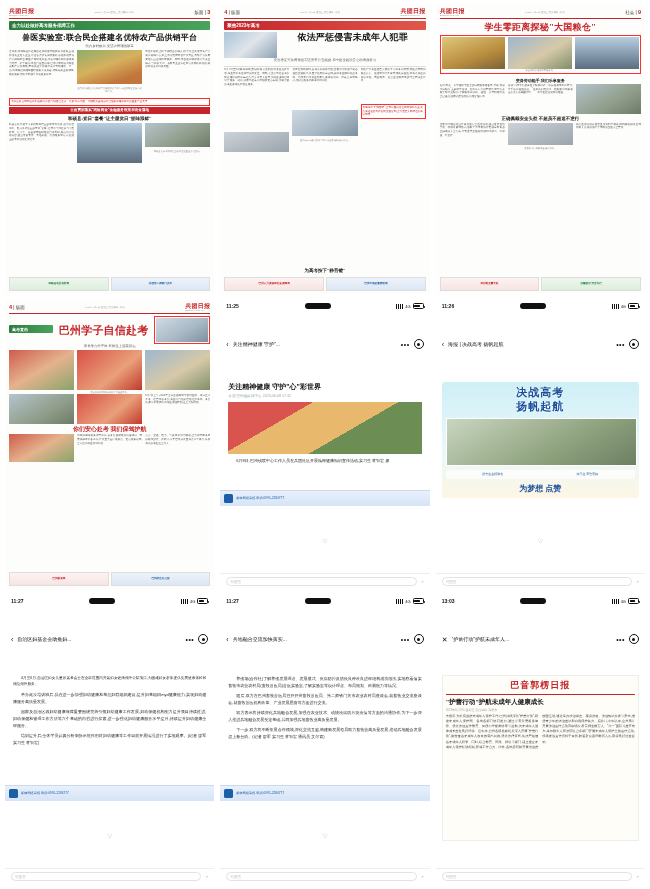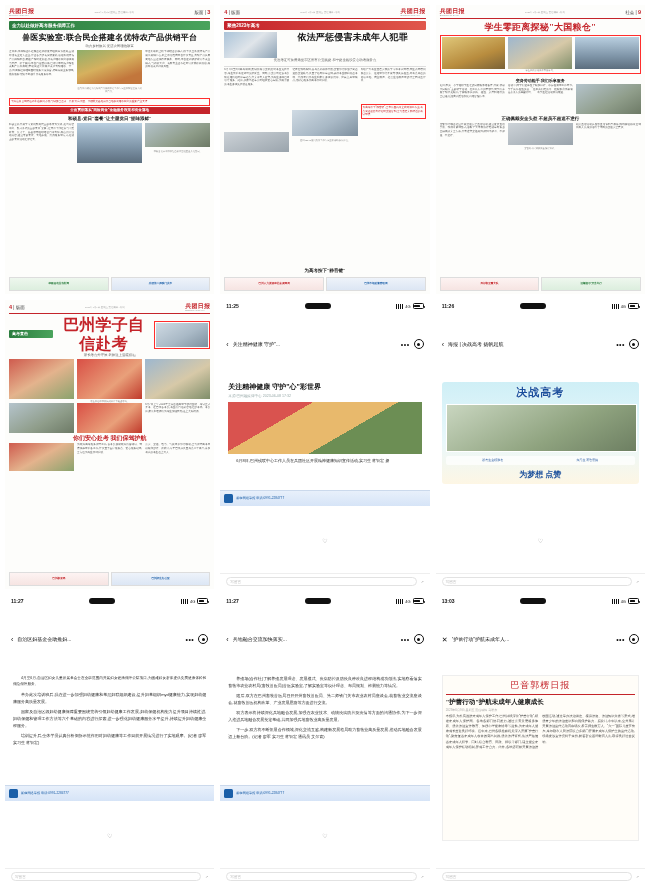--- a/index.html
+++ b/index.html
@@ -278,21 +278,21 @@
   }
   .poster-img { width:100%; height:46px; margin:4px 0; background:linear-gradient(150deg,#c9d6c0,#8fa37f 60%,#6d7f62); border:1.5px solid #fff;}
   .poster-strip { height:9px; background:rgba(255,255,255,0.7); border-radius:2px; display:flex; align-items:center; justify-content:space-around; font-size:3px;color:#1b4f9c;}
   .poster-foot { text-align:center; font-family:"Liberation Serif",serif; font-weight:bold; color:#1b4f9c; font-size:8px; margin-top:4px;}
 
   
   .np-in-ph {
     margin: 0 6px; border:0.5px solid #eee; padding:3px; box-sizing:border-box;
     background:#fffdf8; flex:1; overflow:hidden;
   }
-  .npp-logo { color:#c4242a;font-family:"Liberation Serif",serif;font-weight:normal;font-size:9px;text-align:center;letter-spacing:1px;}
+  .npp-logo { color:#c4242a;font-family:"Liberation Serif",serif;font-weight:bold;font-size:9px;text-align:center;letter-spacing:1px;}
   .npp-rule { height:1px;background:#c4242a;margin:1.5px 0 3px;}
   .npp-head { font-family:"Liberation Serif",serif;font-weight:bold;font-size:6.5px;color:#111;line-height:1.3;text-align:justify;}
   .npp-meta { font-size:3px;color:#aaa;margin:2px 0;}
   .npp-cols { column-count:2; column-gap:4px; font-size:3.2px;color:#444;line-height:1.6;text-align:justify;word-break:break-all;}
 </style>
 </head>
 <body>
 
 <div class="grid">
 
@@ -456,21 +456,21 @@
         <div class="np-logoblock">
           <span class="np-logo">兵团日报</span>
           <span class="np-logosub">BINGTUAN DAILY</span>
         </div>
       </div>
       <div class="np-cols" style="flex:0 0 auto;align-items:center">
         <div class="np-col" style="flex:0 0 22%">
           <div class="np-sectionbar" style="font-size:4px">高考直击</div>
         </div>
         <div class="np-col" style="flex:1">
-          <div class="np-headline red" style="font-size:16px;margin:0">巴州学子自信赴考</div>
+          <div class="np-headline red" style="font-size:11px;margin:0">巴州学子自信赴考</div>
         </div>
         <div class="np-col np-redbox" style="flex:0 0 28%;padding:1px">
           <div class="np-photo exam" style="height:24px"></div>
         </div>
       </div>
       <div class="np-subhead">家长考点外守候 老师送上温暖祝福</div>
       <div class="np-cols" style="flex:0 0 auto">
         <div class="np-col">
           <div class="np-photo grp" style="height:40px"></div>
         </div>
@@ -568,20 +568,21 @@
         </span>
       </div>
       <div class="ph-navbar">
         <span class="ph-back">‹</span>
         <span class="ph-acct">海报 | 决战高考 扬帆起航</span>
         <span class="ph-dots">•••</span>
         <span class="ph-target"></span>
       </div>
       <div class="poster">
         <div class="poster-title">决战高考</div>
+        <div class="poster-title">扬帆起航</div>
         <div class="poster-img"></div>
         <div class="poster-strip">
           <span>祝考生金榜题名</span>
           <span>实习生 蒋智宏摄</span>
         </div>
         <div class="poster-foot">为梦想 点赞</div>
       </div>
       <div class="ph-like" style="margin-top:auto">
         <span>♡</span>
       </div>

